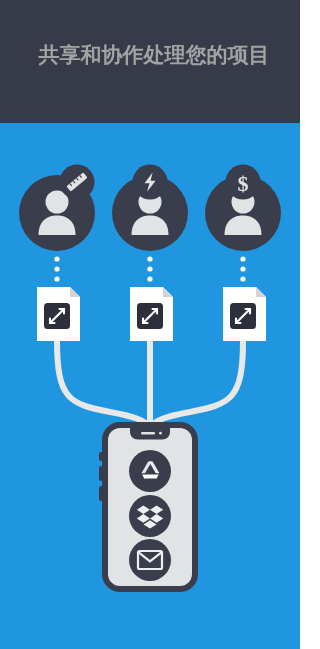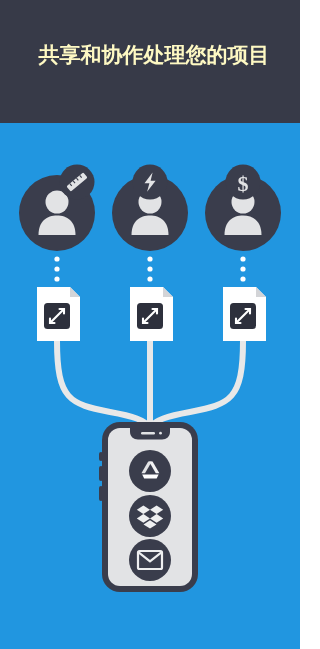--- a/index.html
+++ b/index.html
@@ -24,21 +24,21 @@
     width: 300px;
     height: 123px;
     background: #373a48;
   }
   #header-title {
     position: absolute;
     left: 0;
     top: 42px;
     width: 308px;
     text-align: center;
-    color: #fef9c3;
+    color: #a3a3a3;
     font-size: 21px;
     line-height: 26px;
     font-weight: bold;
     letter-spacing: 0px;
     white-space: nowrap;
   }
   
   #body-bg {
     position: absolute;
     left: 0; top: 123px;

